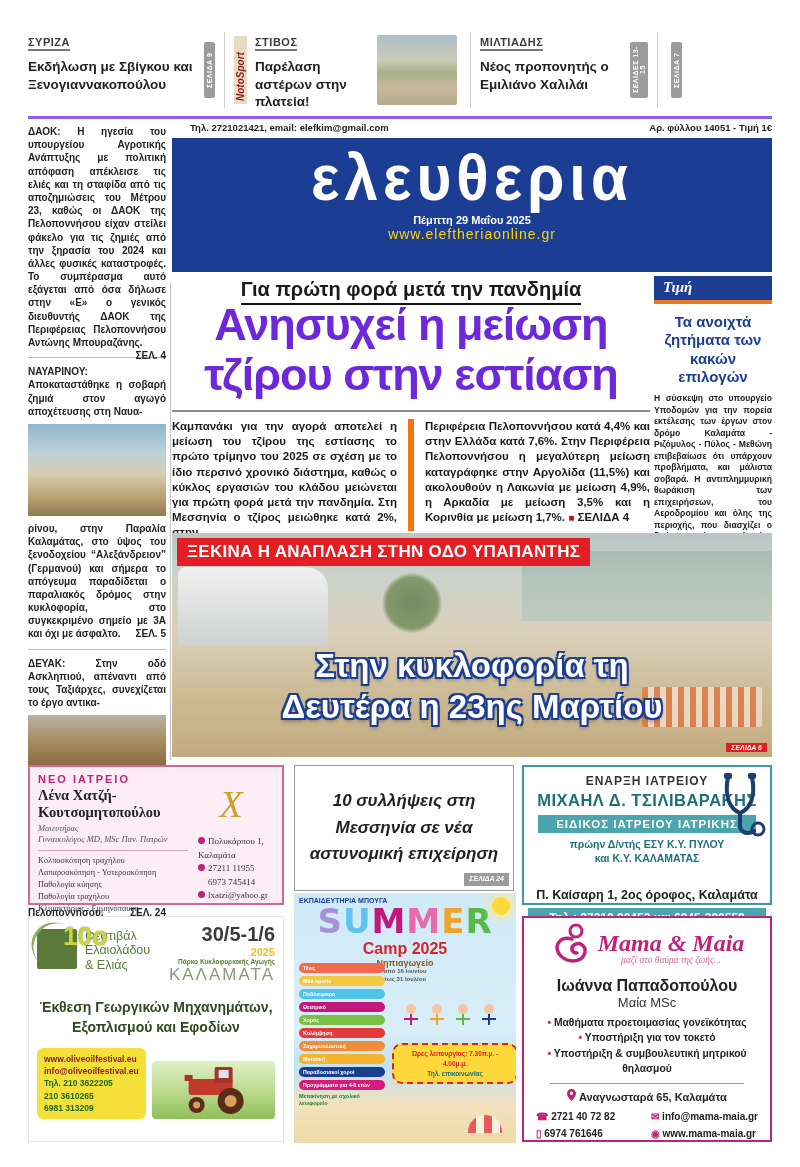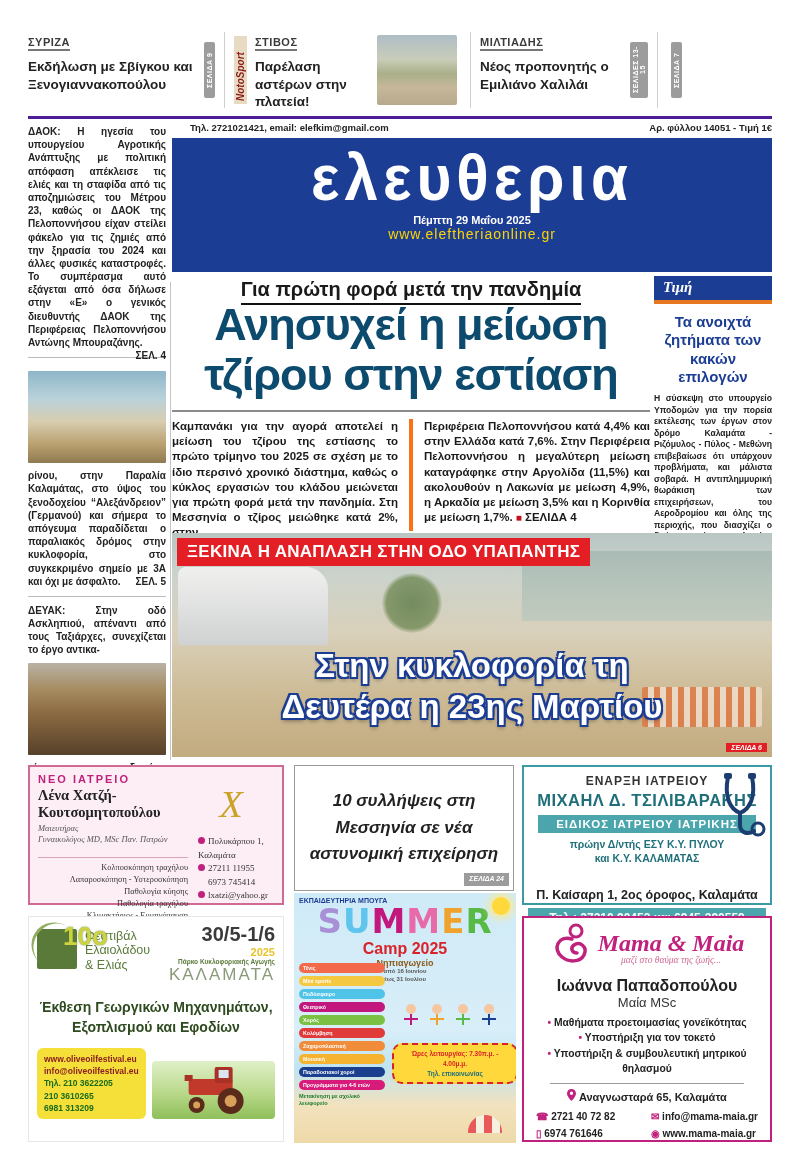--- a/index.html
+++ b/index.html
@@ -1,21 +1,21 @@
 <!DOCTYPE html>
 <html><head>
 <meta charset="utf-8">
 <style>
   html,body{margin:0;padding:0;background:#e9e9e9;}
   .page{position:relative;width:800px;height:1167px;background:#ffffff;margin:0 auto;
         font-family:"Liberation Sans",sans-serif;color:#1a1a1a;overflow:hidden;}
 
   
   .top-strip{position:absolute;left:28px;top:30px;width:744px;height:80px;
-             display:flex;align-items:stretch;border-bottom:3px solid #4c1d95;padding-bottom:6px;}
+             display:flex;align-items:stretch;border-bottom:3px solid #8b5cf6;padding-bottom:6px;}
   .teaser{display:flex;flex-direction:column;justify-content:flex-start;padding-top:6px;}
   .teaser .sec{font-size:11px;font-weight:700;color:#3a3a3a;letter-spacing:.5px;
                border-bottom:2px solid #777;align-self:flex-start;padding-bottom:1px;margin-bottom:7px;}
   .teaser .txt{font-size:13.5px;font-weight:700;color:#222;line-height:1.3;}
   .t1{width:172px;} .t2{width:118px;} .t3{width:146px;} .t4{width:146px;}
   .vtag{background:#9c9c9c;color:#fff;font-size:7px;font-weight:700;
         writing-mode:vertical-rl;transform:rotate(180deg);letter-spacing:.5px;
         padding:3px 2px;border-radius:2px;align-self:center;height:50px;text-align:center;margin-left:4px;}
   .tsep{width:1px;background:#cfcfcf;margin:2px 9px;}
   .noto{writing-mode:vertical-rl;transform:rotate(180deg);background:#e7dcc3;color:#8b1a1a;
@@ -42,26 +42,26 @@
   .btxt b.lead{font-weight:800;}
   .pref{font-weight:800;float:right;}
   .sphoto{width:100%;height:92px;margin:6px 0;border-radius:1px;}
   .sphoto.beach{background:linear-gradient(180deg,#8fb6c9 0%,#b9d2da 30%,#d8cdb0 55%,#b9a06f 80%,#8f7a52 100%);}
   .sphoto.trench{background:linear-gradient(180deg,#b9b2a4 0%,#a58a5f 30%,#8a6a42 55%,#6e5334 80%,#57412a 100%);}
 
   
   .kicker{position:absolute;left:172px;top:278px;width:478px;text-align:center;}
   .kicker span{display:inline-block;font-size:20px;font-weight:800;border-bottom:2.5px solid #111;padding-bottom:2px;}
   .headline{position:absolute;left:166px;top:300px;width:490px;text-align:center;
-            font-size:45px;font-weight:800;letter-spacing:-1px;line-height:1.1;color:#0c4a6e;}
+            font-size:45px;font-weight:800;letter-spacing:-1px;line-height:1.1;color:#6d28d9;}
   .body-cols{position:absolute;left:172px;top:410px;width:478px;height:112px;
              border-top:2px solid #8a8a8a;border-bottom:2px solid #8a8a8a;
              display:flex;padding:7px 0;box-sizing:content-box;}
   .bcol{flex:1;font-size:11.5px;font-weight:700;line-height:1.32;text-align:justify;color:#1a1a1a;}
-  .bcol.second{border-left:4px solid #f97316;padding-left:11px;margin-left:11px;}
+  .bcol.second{border-left:6px solid #f97316;padding-left:11px;margin-left:11px;}
   .redsq{color:#c01020;font-size:10px;}
 
   
   .opinion{position:absolute;left:654px;top:276px;width:118px;}
   .op-head{background:#1b3d94;color:#fff;font-family:"Liberation Serif",serif;font-style:italic;
            font-weight:700;font-size:15px;padding:3px 9px 4px 9px;border-bottom:4px solid #e87722;}
   .op-title{color:#1b3d94;font-weight:800;font-size:15px;line-height:1.22;text-align:center;margin:9px 0 7px 0;}
   .op-body{font-size:8.6px;font-weight:600;line-height:1.34;text-align:justify;color:#222;}
   .op-ref{text-align:right;font-weight:800;font-style:italic;font-size:9px;margin-top:7px;}
 
@@ -85,22 +85,22 @@
           font-size:7px;font-weight:700;font-style:italic;padding:1px 5px;}
 
   
   .ad-pink{position:absolute;left:28px;top:765px;width:256px;height:140px;
            border:2px solid #d06a94;background:#fdeef5;padding:6px 8px;box-sizing:border-box;}
   .ap-head{color:#c0217c;font-weight:800;font-size:11px;letter-spacing:2px;}
   .ap-flex{display:flex;}
   .ap-left{width:150px;}
   .ap-name{font-family:"Liberation Serif",serif;font-weight:700;font-size:14.5px;line-height:1.15;margin-top:2px;color:#222;}
   .ap-sub{font-family:"Liberation Serif",serif;font-style:italic;font-size:8.5px;color:#555;margin-top:3px;line-height:1.3;}
-  .ap-services{border-top:1px solid #d8a5bd;margin-top:12px;padding-top:4px;
-               font-family:"Liberation Serif",serif;font-size:8.3px;line-height:1.42;color:#333;text-align:right;}
+  .ap-services{border-top:1px solid #d8a5bd;margin-top:5px;padding-top:4px;
+               font-family:"Liberation Serif",serif;font-size:8.3px;line-height:1.42;color:#333;}
   .ap-right{flex:1;text-align:right;position:relative;}
   .ap-mono{font-family:"Liberation Serif",serif;font-style:italic;color:#c9a227;
            font-size:38px;line-height:1;text-align:center;}
   .ap-contact{font-family:"Liberation Serif",serif;font-size:9px;text-align:left;
               margin-top:12px;line-height:1.5;color:#333;padding-left:10px;}
   .pdot{display:inline-block;width:7px;height:7px;border-radius:50%;background:#c0217c;margin-right:3px;}
 
   .news-box{position:absolute;left:294px;top:765px;width:220px;height:126px;border:1.5px solid #9a9a9a;
             display:flex;align-items:center;justify-content:center;text-align:center;
             font-style:italic;font-size:17px;font-weight:600;line-height:1.55;color:#222;padding:0 10px;box-sizing:border-box;}
@@ -223,20 +223,24 @@
 
   <div class="sidebar">
     <div class="brief">
       <p class="btxt">
         <b class="lead">ΔΑΟΚ:</b>
         <span>Η ηγεσία του υπουργείου Αγροτικής Ανάπτυξης με πολιτική απόφαση απέκλεισε τις ελιές και τη σταφίδα από τις αποζημιώσεις του Μέτρου 23, καθώς οι ΔΑΟΚ της Πελοποννήσου είχαν στείλει φάκελο για τις ζημιές από την ξηρασία του 2024 και άλλες φυσικές καταστροφές. Το συμπέρασμα αυτό εξάγεται από όσα δήλωσε στην «Ε» ο γενικός διευθυντής ΔΑΟΚ της Περιφέρειας Πελοποννήσου Αντώνης Μπουραζάνης.</span>
         <b class="pref">ΣΕΛ. 4</b>
       </p>
     </div>
     <div class="brief">
+      <p class="btxt">
+        <b class="lead">ΝΑΥΑΡΙΝΟΥ:</b>
+        <span>Αποκαταστάθηκε η σοβαρή ζημιά στον αγωγό αποχέτευσης στη Ναυα-</span>
+      </p>
       <div class="sphoto beach"></div>
       <p class="btxt">
         <span>ρίνου, στην Παραλία Καλαμάτας, στο ύψος του ξενοδοχείου “Αλεξάνδρειον” (Γερμανού) και σήμερα το απόγευμα παραδίδεται ο παραλιακός δρόμος στην κυκλοφορία, στο συγκεκριμένο σημείο με 3Α και όχι με άσφαλτο.</span>
         <b class="pref">ΣΕΛ. 5</b>
       </p>
     </div>
     <div class="brief">
       <p class="btxt">
         <b class="lead">ΔΕΥΑΚ:</b>
         <span>Στην οδό Ασκληπιού, απέναντι από τους Ταξιάρχες, συνεχίζεται το έργο αντικα-</span>

